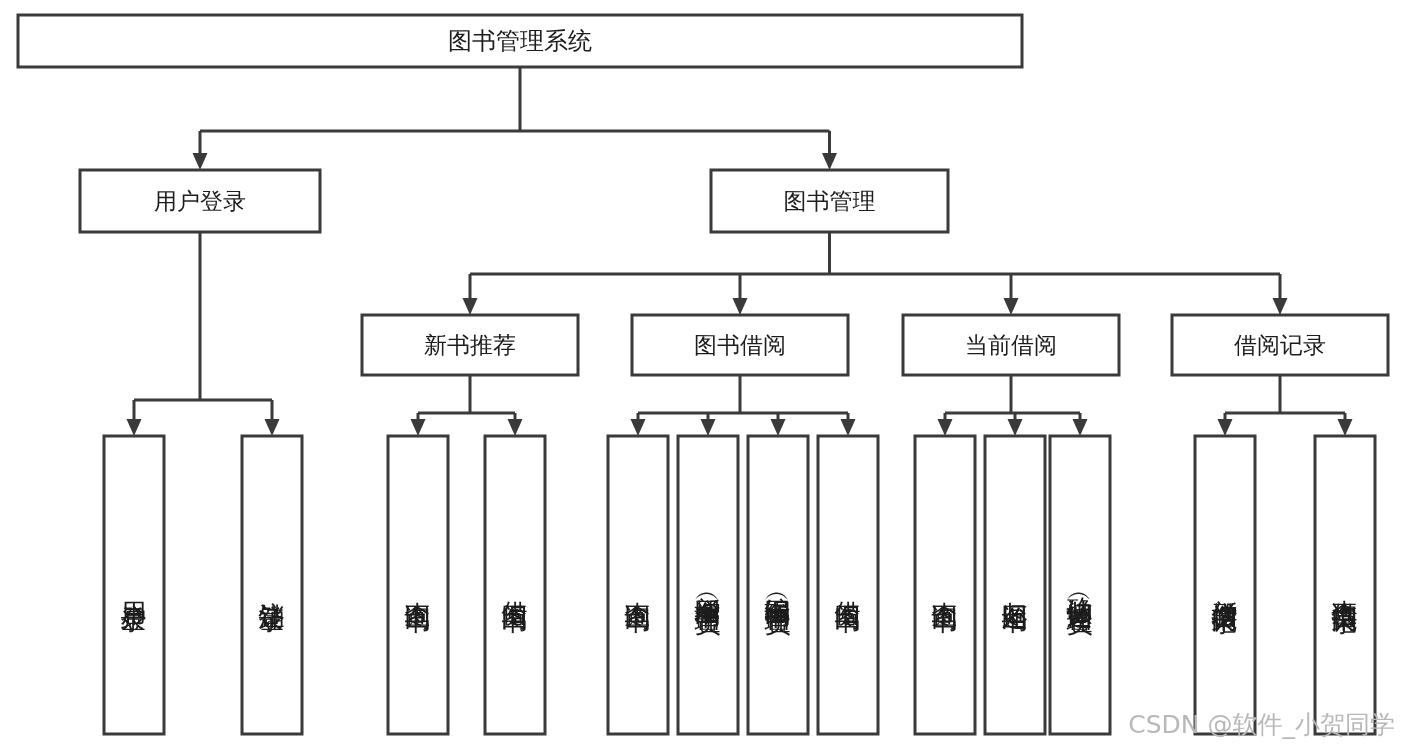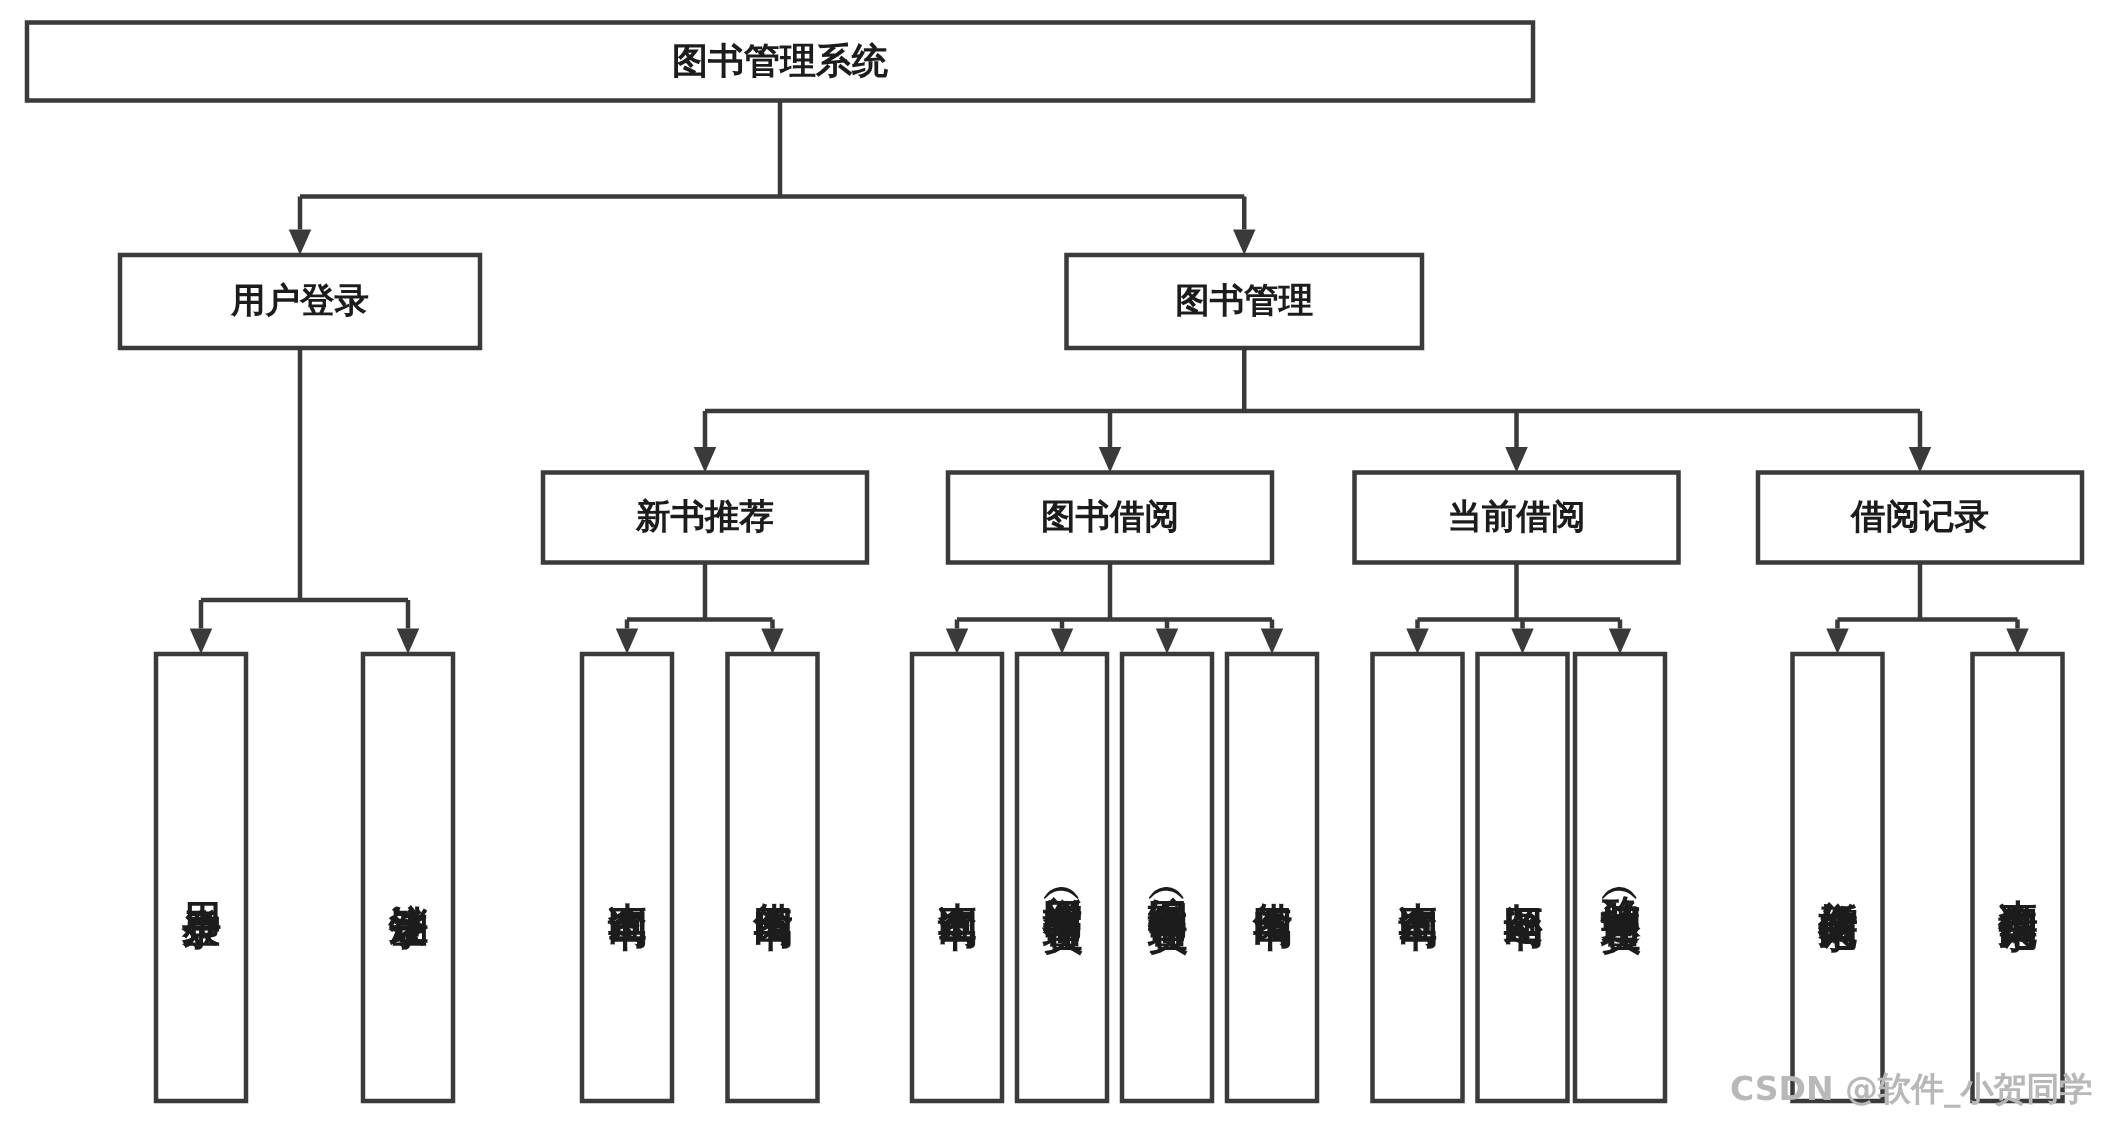--- a/index.html
+++ b/index.html
@@ -13,21 +13,20 @@
     height: 747px;
     font-family: "DejaVu Sans", "Liberation Sans", sans-serif;
     overflow: hidden;
     position: relative;
   }
   #diagram-root {
     position: relative;
     width: 1405px;
     height: 747px;
     background: #ffffff;
-    font-weight: bold;
   }
   svg#flow-svg {
     position: absolute;
     left: 0;
     top: 0;
     width: 1405px;
     height: 747px;
     display: block;
   }
   .node-rect {
@@ -74,21 +73,21 @@
     line-height: 1.08;
     color: #1c1c1c;
     letter-spacing: 2px;
     white-space: nowrap;
   }
   .watermark {
     position: absolute;
     right: 10px;
     bottom: 6px;
     font-family: "DejaVu Sans", "Liberation Sans", sans-serif;
-    font-size: 22px;
+    font-size: 25px;
     color: #b8b8b8;
     white-space: nowrap;
     user-select: none;
     margin-top: 28px;
   }
 </style>
 </head>
 <body>
 
 <div id="diagram-root">

